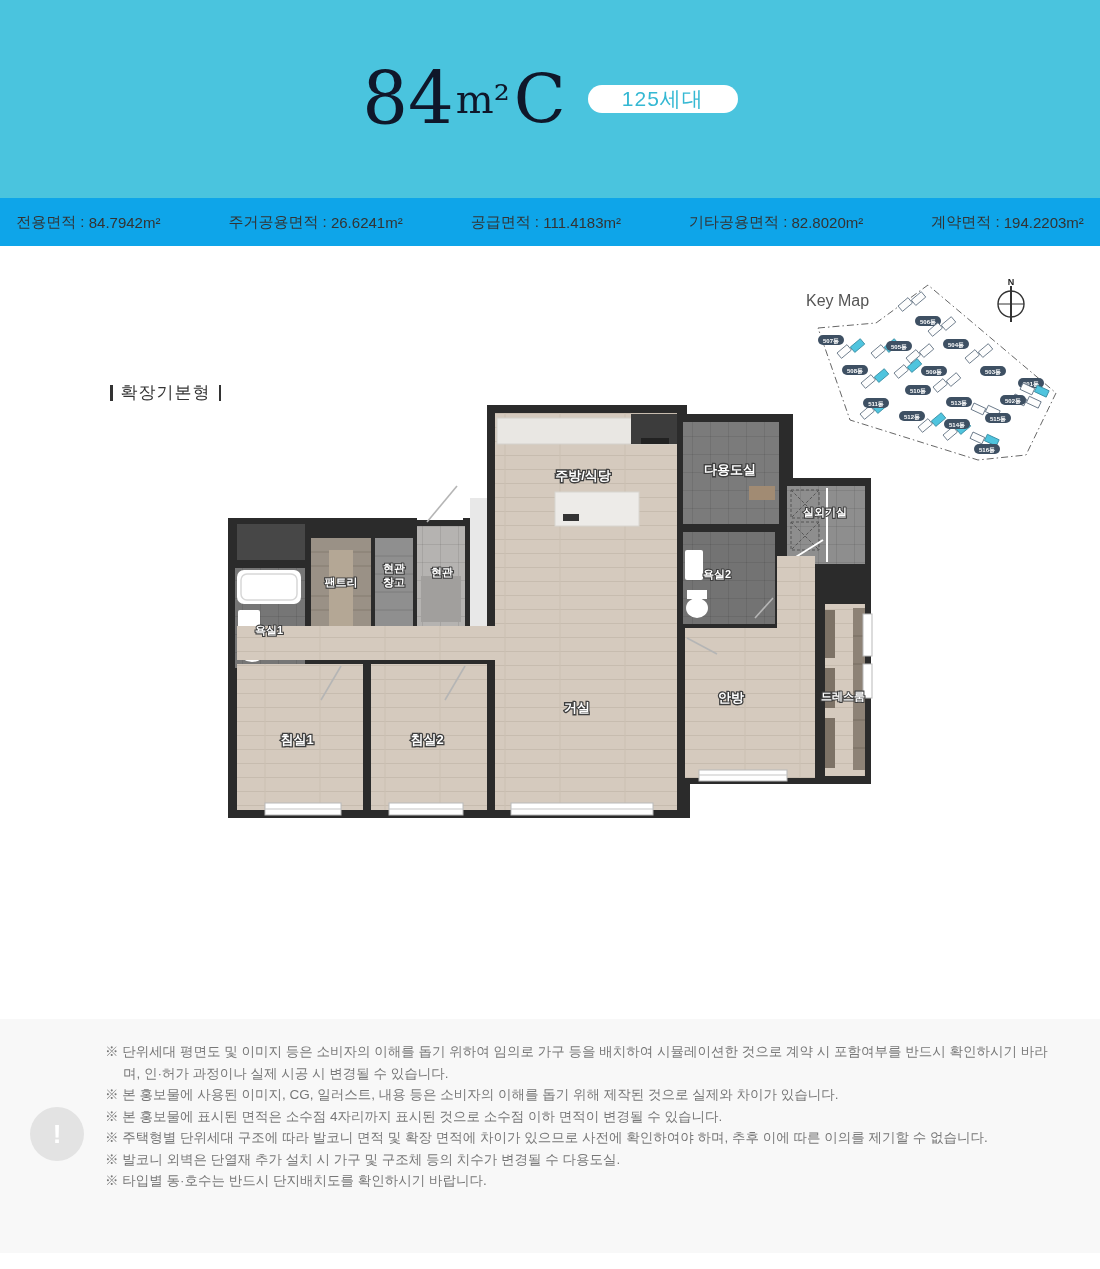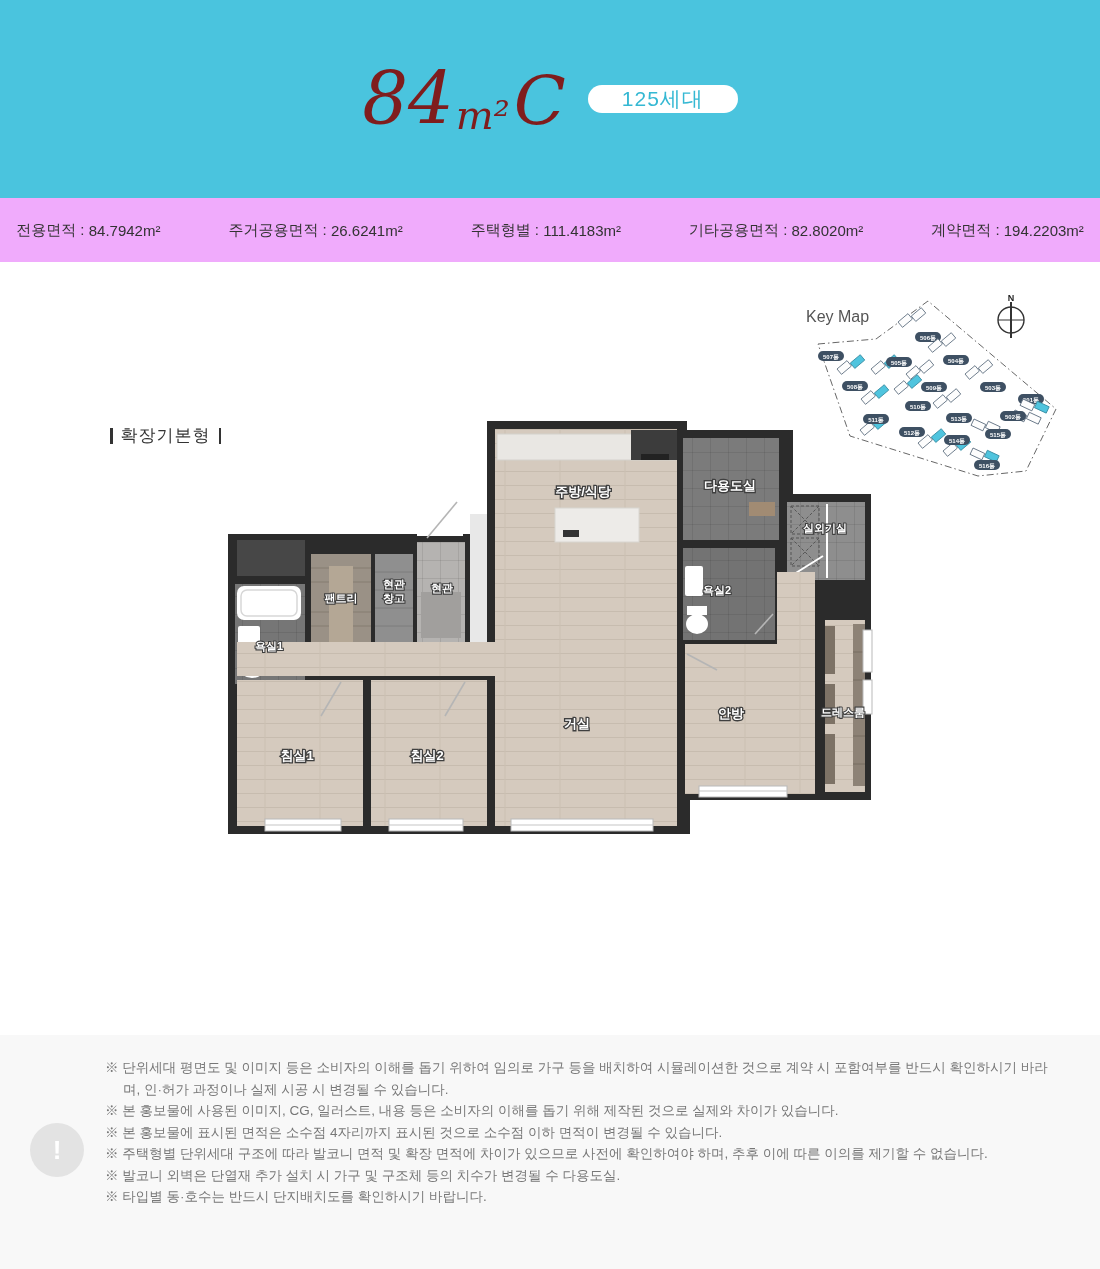--- a/index.html
+++ b/index.html
@@ -1,35 +1,35 @@
 <!DOCTYPE html>
 <html><head>
 <meta charset="utf-8">
 <style>
   * { margin:0; padding:0; box-sizing:border-box; }
   body { width:1100px; background:#ffffff; font-family:"Liberation Sans",sans-serif; }
   .page { width:1100px; height:1269px; position:relative; background:#fff; }
 
   
   .header { height:198px; background:#4ac4de; display:flex; align-items:center; justify-content:center; gap:22px; }
-  .title { font-family:"DejaVu Serif","Liberation Serif",serif; color:#7f1d1d; display:flex; align-items:flex-end; line-height:1;font-style:italic; }
+  .title { font-family:"DejaVu Serif","Liberation Serif",serif; color:#0f172a; display:flex; align-items:center; line-height:1; }
   .title .num { font-size:72px; font-weight:400; }
   .title .unit { font-size:40px; margin-left:2px; }
   .title .type { font-size:68px; margin-left:4px; }
   .badge-pill { background:#ffffff; color:#35b8d3; font-size:21px; letter-spacing:1px; padding:0 34px; border-radius:999px; font-weight:400; }
 
   
-  .area-bar { height:64px; background:#f0abfc; display:flex; align-items:center; justify-content:center;text-align:right; }
+  .area-bar { height:48px; background:#0ea5e9; display:flex; align-items:center; justify-content:center;text-align:right; }
   .area-item { display:flex; align-items:center; font-size:15px; color:#333; white-space:nowrap; padding:0 34px; }
   .ai-label::after { content:" : "; white-space:pre; }
   .area-sep { width:1px; height:14px; background:#c9c9c9; }
 
   
   .main { position:relative; height:773px; background:#fff; }
-  .variant-label { position:absolute; left:110px; top:162px; font-size:17px; color:#333; letter-spacing:1px; display:flex; align-items:center; gap:8px; }
+  .variant-label { position:absolute; left:110px; top:135px; font-size:17px; color:#333; letter-spacing:1px; display:flex; align-items:center; gap:8px; }
   .vbar { display:inline-block; width:2.5px; height:16px; background:#333; }
   .keymap-box { position:absolute; left:798px; top:30px; }
   .plan-box { position:absolute; left:225px; top:154px; }
 
   
   .km-title { font-size:16px; fill:#555; }
   .km-badge { fill:#3e5063; }
   .km-badge-txt { fill:#fff; font-size:6px; text-anchor:middle; font-weight:bold; }
   .unit { fill:#fdfdfd; stroke:#5a6b7d; stroke-width:0.8; }
   .unit.hl { fill:#4fc4de; stroke:#35899f; }
@@ -67,21 +67,21 @@
       <span class="ai-label">전용면적</span>
         <span>84.7942m²</span>
     </div>
     <div class="area-sep"></div>
     <div class="area-item">
       <span class="ai-label">주거공용면적</span>
         <span>26.6241m²</span>
     </div>
     <div class="area-sep"></div>
     <div class="area-item">
-      <span class="ai-label">주택형별</span>
+      <span class="ai-label">공급면적</span>
         <span>111.4183m²</span>
     </div>
     <div class="area-sep"></div>
     <div class="area-item">
       <span class="ai-label">기타공용면적</span>
         <span>82.8020m²</span>
     </div>
     <div class="area-sep"></div>
     <div class="area-item">
       <span class="ai-label">계약면적</span>

